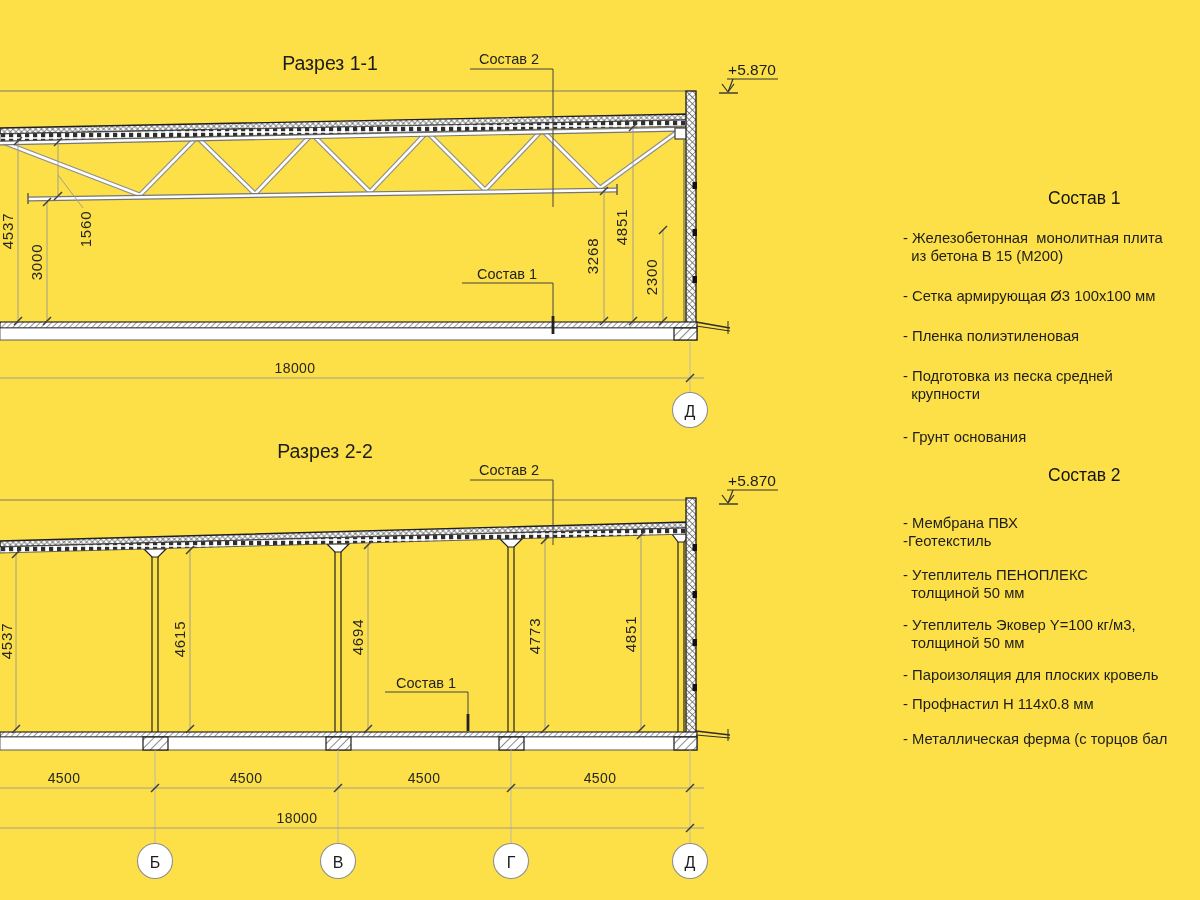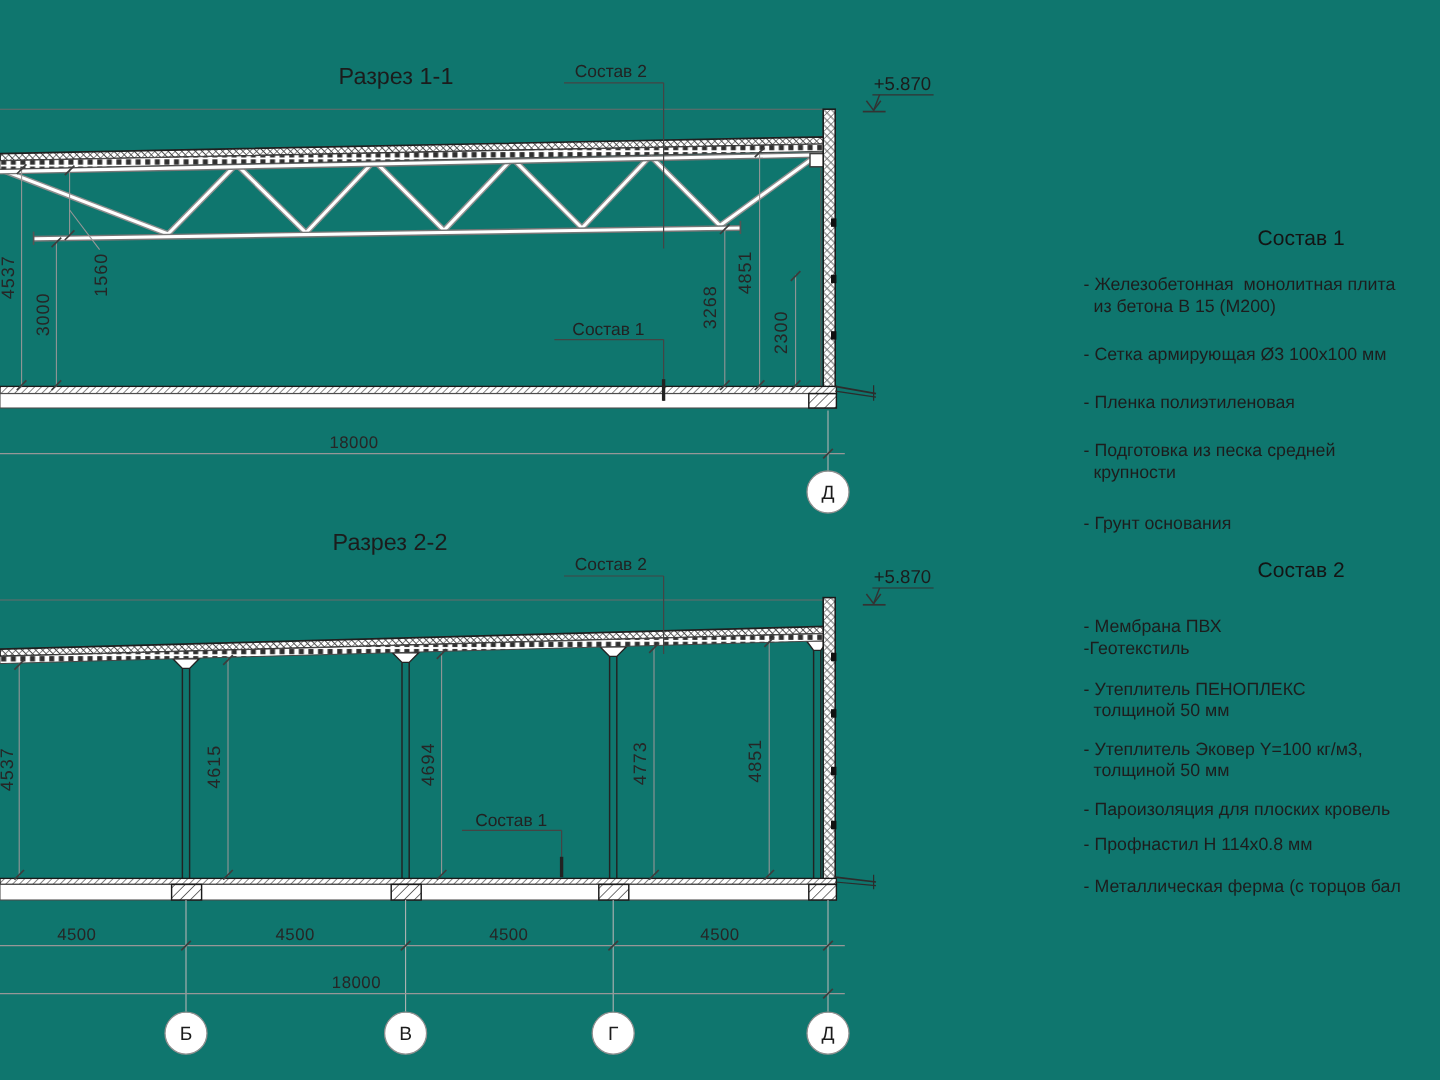--- a/index.html
+++ b/index.html
@@ -1,17 +1,17 @@
 <!DOCTYPE html>
 <html><head>
 <meta charset="utf-8">
 <style>
   html,body{margin:0;padding:0;background:#fff;}
   #root{
-    position:relative;width:1200px;height:900px;background:#0f766e;
+    position:relative;width:1200px;height:900px;background:#fde047;
     overflow:hidden;font-family:"Liberation Sans",sans-serif;
   }
   #draw{position:absolute;left:0;top:0;}
   svg text{fill:#222222;}
   .title-text{font-size:19.5px;fill:#1c1c1c;}
   .callout-text{font-size:14.5px;fill:#222;}
   .elev-text{font-size:15.5px;fill:#1c1c1c;}
   .dim-text{font-size:15px;letter-spacing:0.8px;fill:#262626;}
   .dim-text-h{font-size:14px;letter-spacing:0.4px;fill:#262626;}
   .axis-text{font-size:16px;fill:#1c1c1c;}

